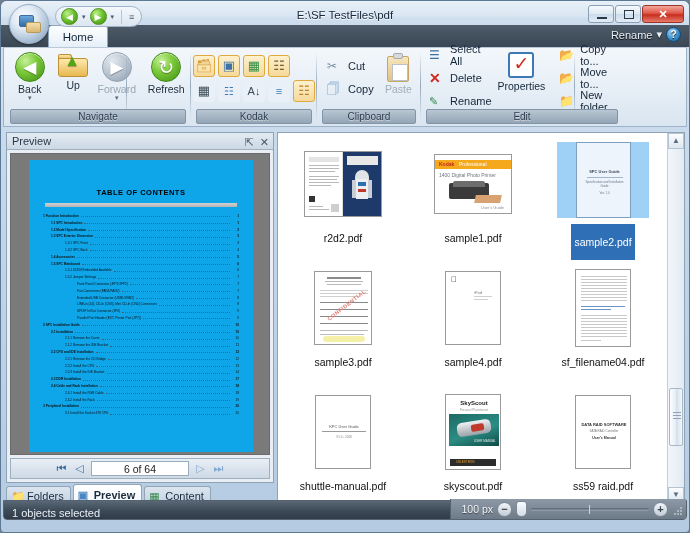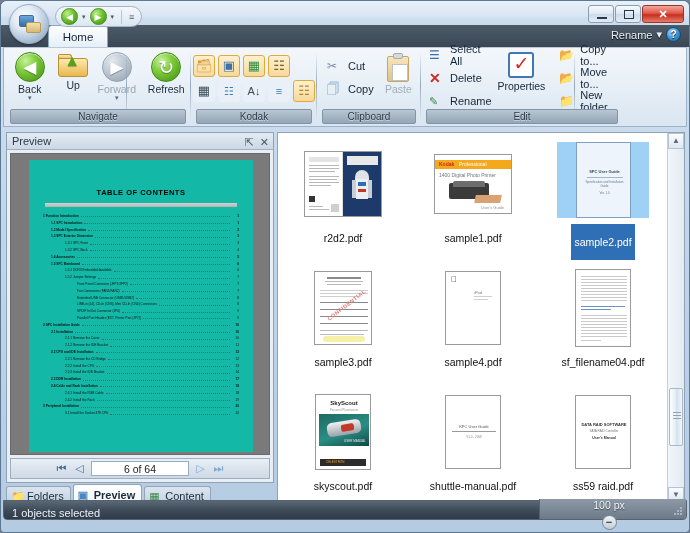--- a/index.html
+++ b/index.html
@@ -204,21 +204,21 @@
     background:linear-gradient(180deg,#e4ebf2,#ccd8e4);
     border-bottom:1px solid #9fb2c4;
     font-size:11px; color:#2a3a4a; padding-left:5px; line-height:16px;
   }
   .pp-btns{ position:absolute; right:4px; top:1px; display:flex; gap:6px; color:#46586a; font-size:11px;}
   .pp-canvas{
     position:absolute; left:3px; top:20px; width:260px; height:302px;
     background:#7a7a7a; border:1px solid #6a6a6a; overflow:hidden;
   }
   .pp-page{
-    position:absolute; left:18px; top:6px; width:224px; height:292px; background:#14b8a6;
+    position:absolute; left:18px; top:6px; width:224px; height:292px; background:#0ea5e9;
     padding:14px 14px 0 14px;
   }
   .toc-title{ text-align:center; font-size:7.5px; font-weight:bold; letter-spacing:.5px;
     color:#000; margin-top:14px;}
   .toc-rule{ height:4px; background:linear-gradient(180deg,#d2d2d2,#b4b4b4); margin:6px 2px 7px 2px;}
   .toc-line{ display:flex; align-items:flex-end; font-size:3.2px; line-height:4.4px; color:#111;
     margin-bottom:2.4px; white-space:nowrap;}
   .toc-line .t{ font-weight:bold; }
   .toc-line .dots{ flex:1; border-bottom:1px dotted #5a5a5a; margin:0 2px 1px 2px; height:3px;}
   .toc-line .p{ width:7px; text-align:right;}
@@ -295,40 +295,40 @@
     position:absolute; left:2px; bottom:12px; width:684px; height:20px;
     background:linear-gradient(180deg,#5a6775 0%,#3e4b59 50%,#2f3b48 100%);
     border:1px solid #56626f; border-radius:0 0 4px 4px;
     display:flex; align-items:flex-end;
   }
   .status-text{ color:#e9eff5; font-size:11px; padding-left:8px; flex:1;}
   .zoomzone{
     display:flex; align-items:center; gap:4px; padding-right:18px;
     background:linear-gradient(180deg,#8d99a6,#6d7a88); height:20px; padding-left:10px;
     border-left:1px solid #56626f;
-    flex-direction:column;
   }
   .zoomlbl{ color:#f2f6fa; font-size:10.5px; text-shadow:0 1px 1px rgba(0,0,0,.5);}
   .zbtn{ width:15px;height:15px;border-radius:50%;
     background:linear-gradient(180deg,#f1f5f9,#c2ccd6); border:1px solid #7b8795;
     color:#3a4854; font-size:11px; font-weight:bold; text-align:center; line-height:13px;}
   .ztrack{ width:118px; height:3px; background:linear-gradient(180deg,#56626f,#9aa6b2);
     border-radius:2px; position:relative;}
   .ztrack .tick{ position:absolute; left:58px; top:-3px; width:1px; height:9px; background:#cdd6de;}
   .zhandle{ width:11px;height:16px; border-radius:3px 3px 5px 5px;
     background:linear-gradient(180deg,#fafcfe,#d3dce5); border:1px solid #7b8795;}
   .grip-corner{ position:absolute; right:3px; bottom:2px; width:10px; height:10px;}
   .grip-corner i{ position:absolute; width:2px;height:2px;background:#aab5c0; display:block;}
 </style>
 </head>
 <body>
 
 <div class="window">
 
   <div class="titlebar">
+    <div class="wintitle">E:\SF TestFiles\pdf</div>
     <div class="winbtns">
       <div class="winbtn">
           <span class="mini-glyph"></span>
         </div>
       <div class="winbtn">
           <span class="max-glyph"></span>
         </div>
       <div class="winbtn close">
           <i>✕</i>
         </div>
@@ -810,42 +810,42 @@
               <div style="position:absolute;left:5px;top:60px;width:46px;height:1px;background:#c9c9c9;"></div>
               <div style="position:absolute;left:5px;top:63px;width:46px;height:1px;background:#c9c9c9;"></div>
               <div style="position:absolute;left:5px;top:66px;width:46px;height:1px;background:#c9c9c9;"></div>
               <div style="position:absolute;left:5px;top:70px;width:20px;height:1px;background:#c9c9c9;"></div>
             </div>
           </div>
           <div class="fname">sf_filename04.pdf</div>
         </div>
         <div class="cell">
           <div class="thumbwrap">
+            <div class="thumb" style="width: 56px; height: 74px; background: rgb(255, 255, 255);">
+              <div style="position:absolute;left:6px;top:28px;width:44px;text-align:center;font-size:4px;color:#555;">KPC User Guide</div>
+              <div style="position:absolute;left:6px;top:35px;width:44px;height:1px;background:#9a9a9a;"></div>
+              <div style="position:absolute;left:6px;top:39px;width:44px;text-align:center;font-size:3px;color:#888;">V1.0 - 2008</div>
+            </div>
+          </div>
+          <div class="fname">shuttle-manual.pdf</div>
+        </div>
+        <div class="cell">
+          <div class="thumbwrap">
             <div class="thumb" style="width: 56px; height: 76px; background: rgb(255, 255, 255);">
               <div style="position:absolute;left:5px;top:5px;width:46px;text-align:center;font-size:6px;font-weight:bold;color:#222;">SkyScout</div>
               <div style="position:absolute;left:5px;top:13px;width:46px;text-align:center;font-size:3px;color:#999;">Personal Planetarium</div>
               <div style="position:absolute;left:3px;top:19px;width:50px;height:32px;background:linear-gradient(160deg,#1d6b64,#2b8d84 55%,#0f4a45);"></div>
               <div style="position:absolute;left:11px;top:26px;width:34px;height:14px;background:linear-gradient(180deg,#f0f1f3,#9aa1a8);border-radius:5px;transform:rotate(-9deg);"></div>
               <div style="position:absolute;left:25px;top:29px;width:13px;height:7px;background:#c0392b;border-radius:2px;transform:rotate(-9deg);"></div>
               <div style="position:absolute;left:28px;top:44px;font-size:3px;color:#d9e6e4;">USER MANUAL</div>
               <div style="position:absolute;left:4px;top:64px;width:46px;height:7px;background:#2c2c2c;"></div>
               <div style="position:absolute;left:10px;top:65px;font-size:3px;color:#f0a72a;">CELESTRON</div>
             </div>
           </div>
           <div class="fname">skyscout.pdf</div>
-        </div>
-        <div class="cell">
-          <div class="thumbwrap">
-            <div class="thumb" style="width: 56px; height: 74px; background: rgb(255, 255, 255);">
-              <div style="position:absolute;left:6px;top:28px;width:44px;text-align:center;font-size:4px;color:#555;">KPC User Guide</div>
-              <div style="position:absolute;left:6px;top:35px;width:44px;height:1px;background:#9a9a9a;"></div>
-              <div style="position:absolute;left:6px;top:39px;width:44px;text-align:center;font-size:3px;color:#888;">V1.0 - 2008</div>
-            </div>
-          </div>
-          <div class="fname">shuttle-manual.pdf</div>
         </div>
         <div class="cell">
           <div class="thumbwrap">
             <div class="thumb" style="width: 56px; height: 74px; background: rgb(255, 255, 255);">
               <div style="position:absolute;left:5px;top:26px;width:46px;text-align:center;font-size:4px;font-weight:bold;color:#333;">DATA RAID SOFTWARE</div>
               <div style="position:absolute;left:5px;top:33px;width:46px;text-align:center;font-size:3px;color:#777;">SATA RAID Controller</div>
               <div style="position:absolute;left:5px;top:40px;width:46px;text-align:center;font-size:3.5px;font-weight:bold;color:#333;">User's Manual</div>
             </div>
           </div>
           <div class="fname">ss59 raid.pdf</div>

